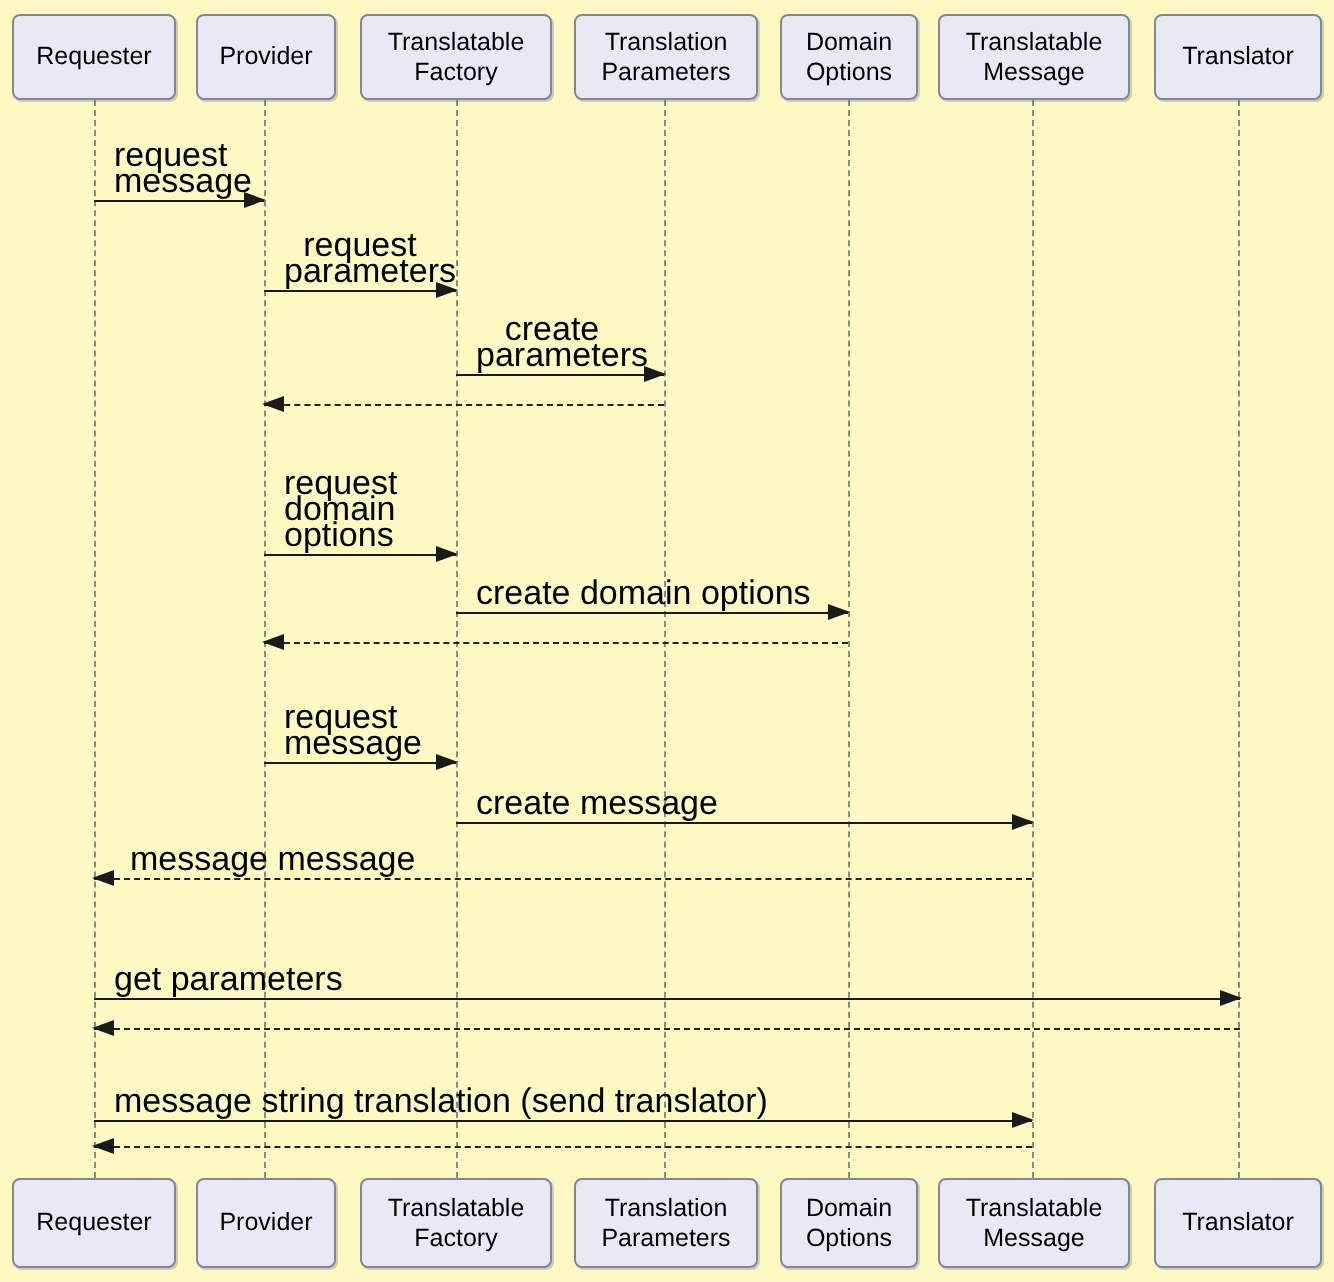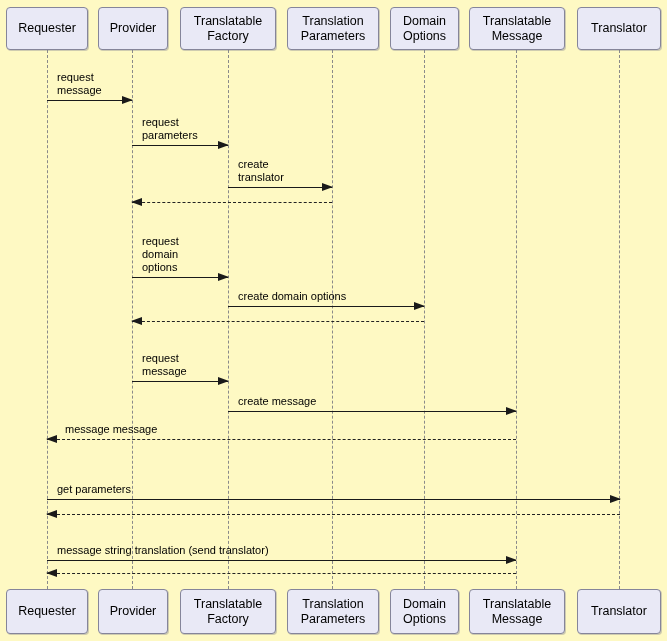--- a/index.html
+++ b/index.html
@@ -32,24 +32,24 @@
   
   .msg{position:absolute;height:0;}
   .mline{position:absolute;left:0;right:0;top:0;height:0;border-top:1px solid #1a1a1a;}
   .msg.dashed .mline{border-top:1px dashed #222;}
   .ah{position:absolute;top:-4px;width:0;height:0;
       border-top:4px solid transparent;border-bottom:4px solid transparent;}
   .ah-r{right:-1px;border-left:11px solid #1a1a1a;}
   .ah-l{left:-1px;border-right:11px solid #1a1a1a;}
   .mlabel{
     position:absolute;bottom:3px;left:10px;
-    font-size:11px;line-height:13px;color:#000;white-space:nowrap;
+    font-size:17px;line-height:13px;color:#000;white-space:nowrap;
   }
   .wrap56{width:58px;white-space:normal;}
-  .wrap74{width:76px;white-space:normal;}
+  .wrap74{width:76px;white-space:normal;text-align:center;}
   .wrap50{width:52px;white-space:normal;}
   .lbl-indent{left:18px;}
 </style>
 </head>
 <body>
 
 <div id="canvas">
 
   <div class="lifeline" style="left:47px"></div>
   <div class="lifeline" style="left:132px"></div>
@@ -115,21 +115,21 @@
 
   <div class="msg solid" style="left:132px;top:145px;width:96px">
     <span class="mline"></span>
     <span class="ah ah-r"></span>
     <span class="mlabel wrap74">request parameters</span>
   </div>
 
   <div class="msg solid" style="left:228px;top:187px;width:104px">
     <span class="mline"></span>
     <span class="ah ah-r"></span>
-    <span class="mlabel wrap74">create translator</span>
+    <span class="mlabel wrap74">create parameters</span>
   </div>
 
   <div class="msg dashed" style="left:132px;top:202px;width:200px">
     <span class="mline"></span>
     <span class="ah ah-l"></span>
   </div>
 
   <div class="msg solid" style="left:132px;top:277px;width:96px">
     <span class="mline"></span>
     <span class="ah ah-r"></span>

